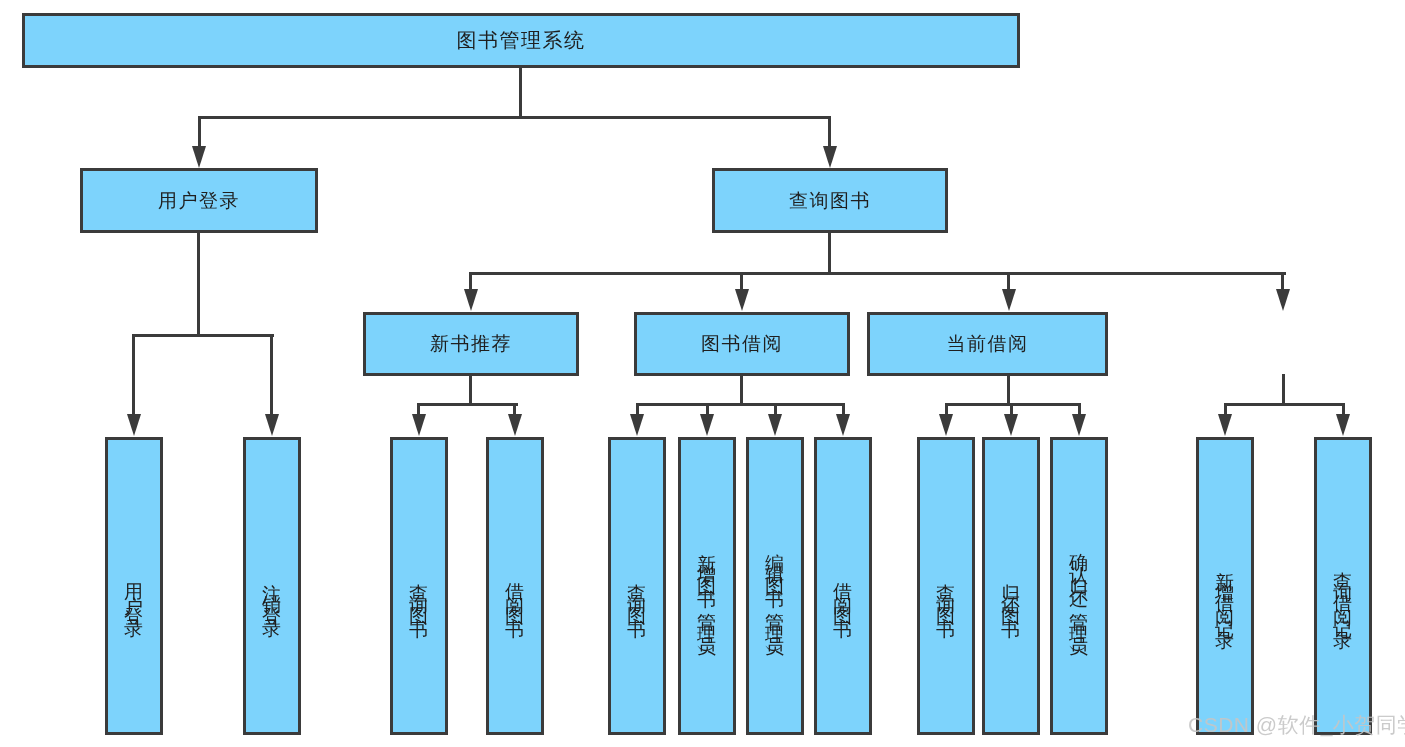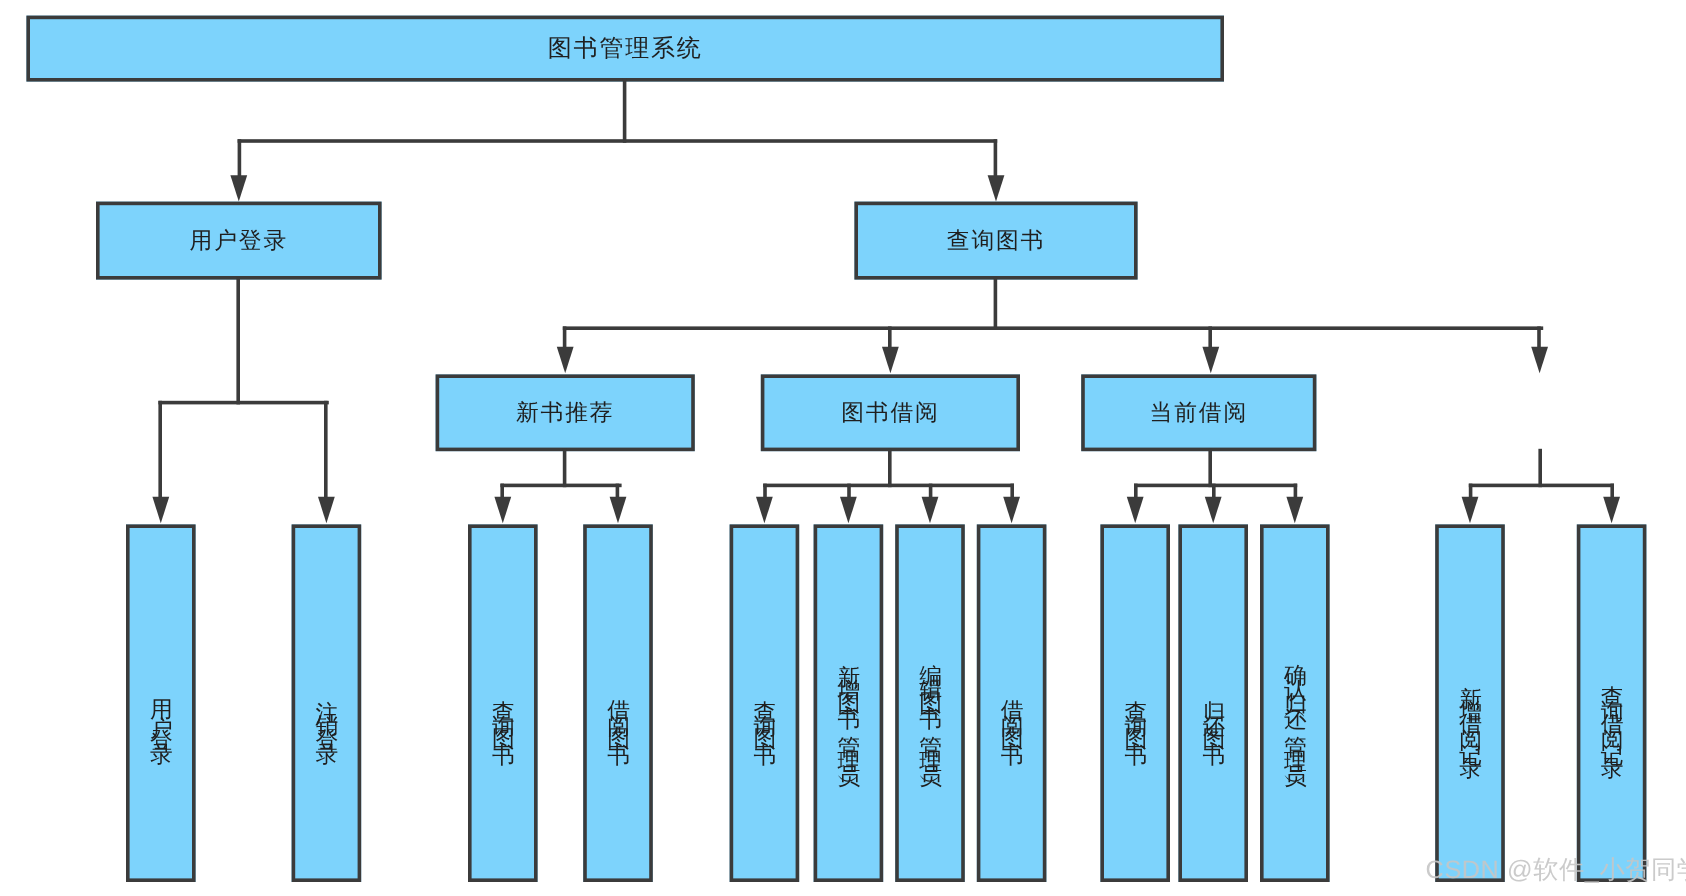--- a/index.html
+++ b/index.html
@@ -50,21 +50,21 @@
   <div class="node" style="left:712px;top:168px;width:236px;height:65px;">
     <span class="hlabel">查询图书</span>
   </div>
 
   <div class="node" style="left:363px;top:312px;width:216px;height:64px;">
     <span class="hlabel">新书推荐</span>
   </div>
   <div class="node" style="left:634px;top:312px;width:216px;height:64px;">
     <span class="hlabel">图书借阅</span>
   </div>
-  <div class="node" style="left:901px;top:312px;width:196px;height:64px;">
+  <div class="node" style="left:867px;top:312px;width:241px;height:64px;">
     <span class="hlabel">当前借阅</span>
   </div>
 
   <div class="node leaf" style="left:105px;top:437px;width:58px;height:298px;">
     <span class="vtext">用户登录</span>
   </div>
   <div class="node leaf" style="left:243px;top:437px;width:58px;height:298px;">
     <span class="vtext">注销登录</span>
   </div>
 

